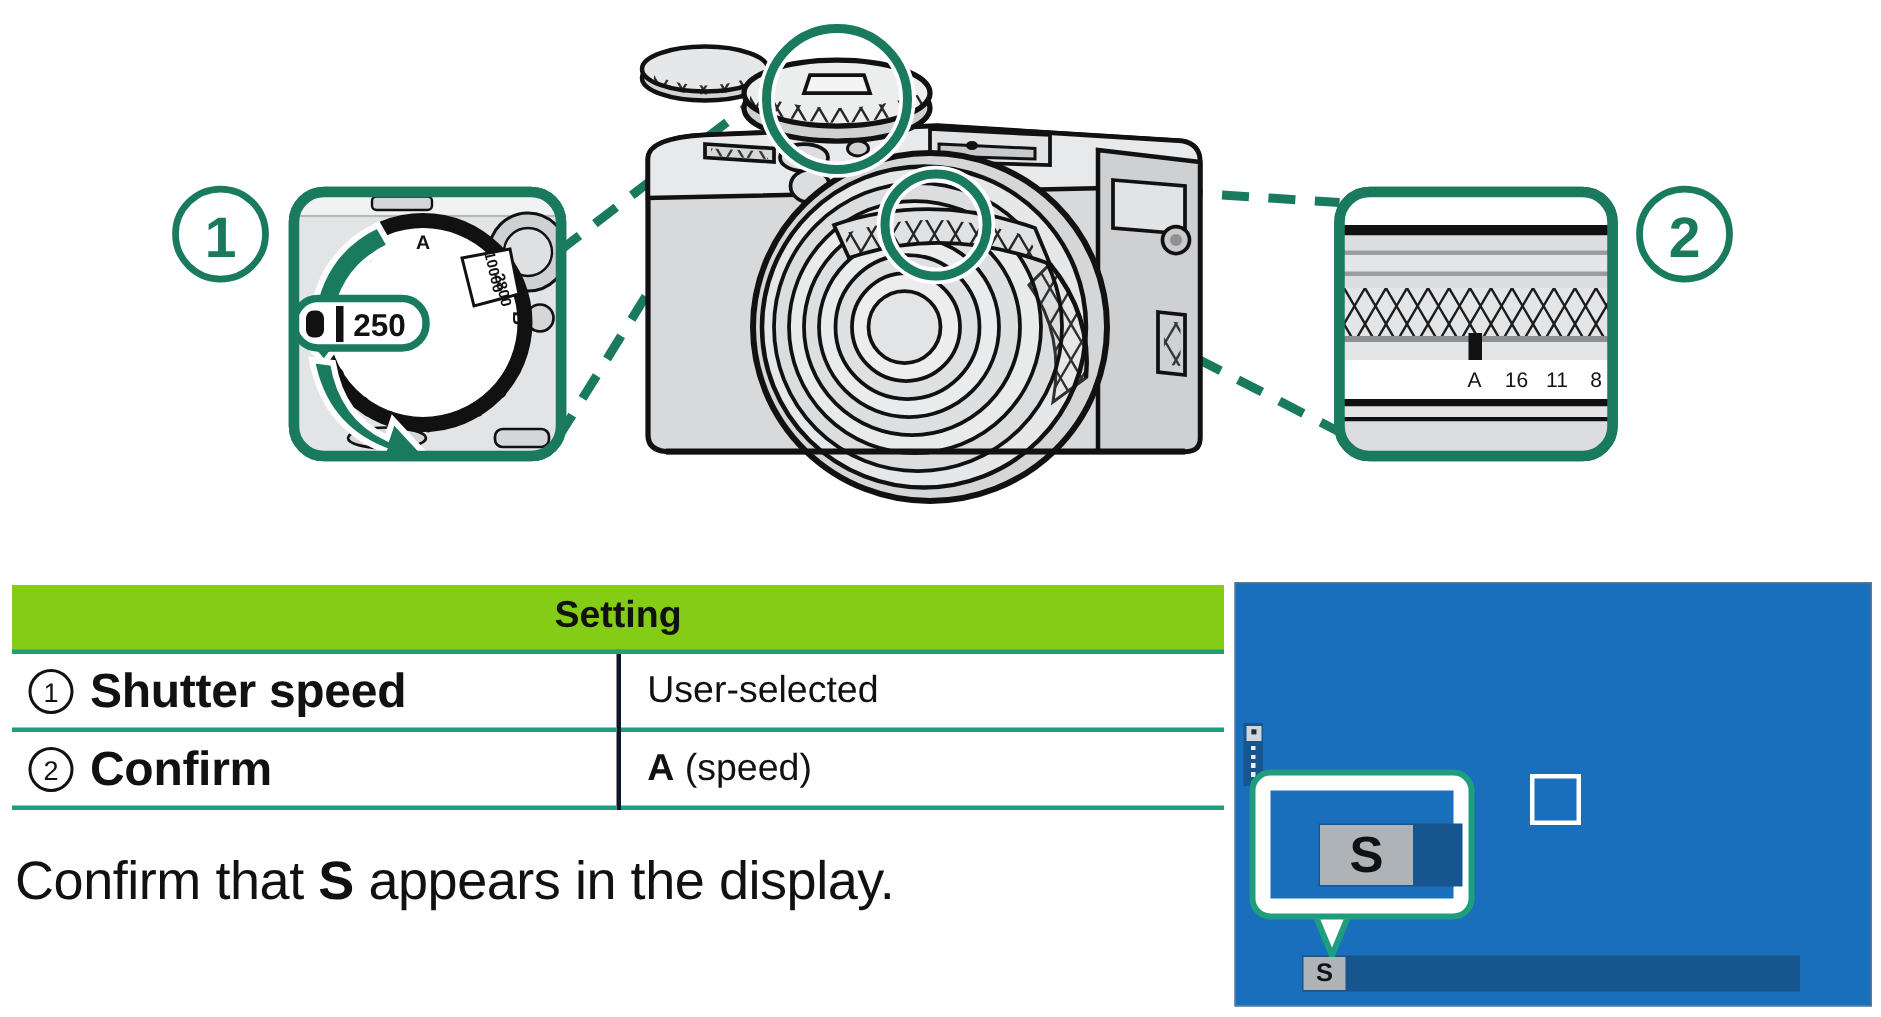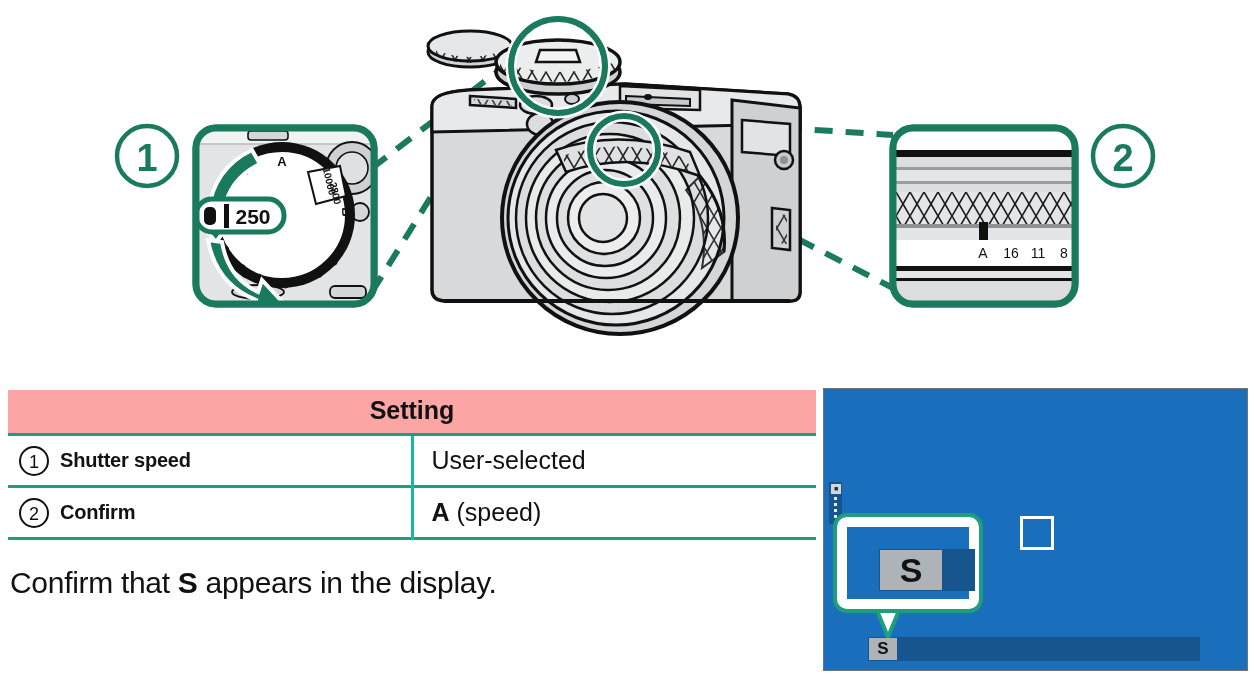--- a/index.html
+++ b/index.html
@@ -15,58 +15,58 @@
   #illustration { position:absolute; left:0; top:0; width:1254px; height:340px; }
   #illustration svg { display:block; }
 
   
   #setting-table {
     position:absolute; left:8px; top:390px;
     width:808px;
     border-collapse: collapse;
   }
   #setting-table .hdr-row td {
-    background:#fca5a5;
+    background:#84cc16;
     text-align:center;
     font-weight:bold;
     font-size:25px;
     color:#111;
     padding:6px 0 8px 0;
     border-bottom:3px solid #1f9e7e;
   }
   #setting-table tbody tr td { padding:0; }
   #setting-table .data-row { height:52px; }
   #setting-table .data-row.first { border-bottom:3px solid #1f9e7e; }
   #setting-table .data-row.last  { border-bottom:3px solid #1f9e7e; }
   #setting-table td.c-num {
     width:52px; text-align:center; vertical-align:middle;
   }
   #setting-table td.c-label {
     width:352px; vertical-align:middle;
-    font-weight:bold; font-size:20px; color:#111;
+    font-weight:bold; font-size:32px; color:#111;
     letter-spacing:-0.2px;
   }
   #setting-table td.c-value {
     vertical-align:middle;
     font-size:25px; color:#111;
     padding-left:18px;
-    border-left:3px solid #14b8a6;
+    border-left:3px solid #0f172a;
   }
   .circ-num {
     display:inline-block;
     width:30px; height:30px; line-height:28px;
     border:2px solid #111; border-radius:50%;
     text-align:center; font-size:18px; font-weight:normal; color:#111;
   }
   .val-bold { font-weight:bold; }
 
   
   #caption {
     position:absolute; left:10px; top:566px;
-    font-size:30px; color:#111; letter-spacing:-0.3px;text-align:center;
+    font-size:36px; color:#111; letter-spacing:-0.3px;text-align:center;
   }
   #caption b { font-weight:bold; }
 
   
   #lcd {
     position:absolute; left:823px; top:388px;
     width:425px; height:283px;
     background:#1a6fbd;
     border:1px solid #6d7479;
   }

